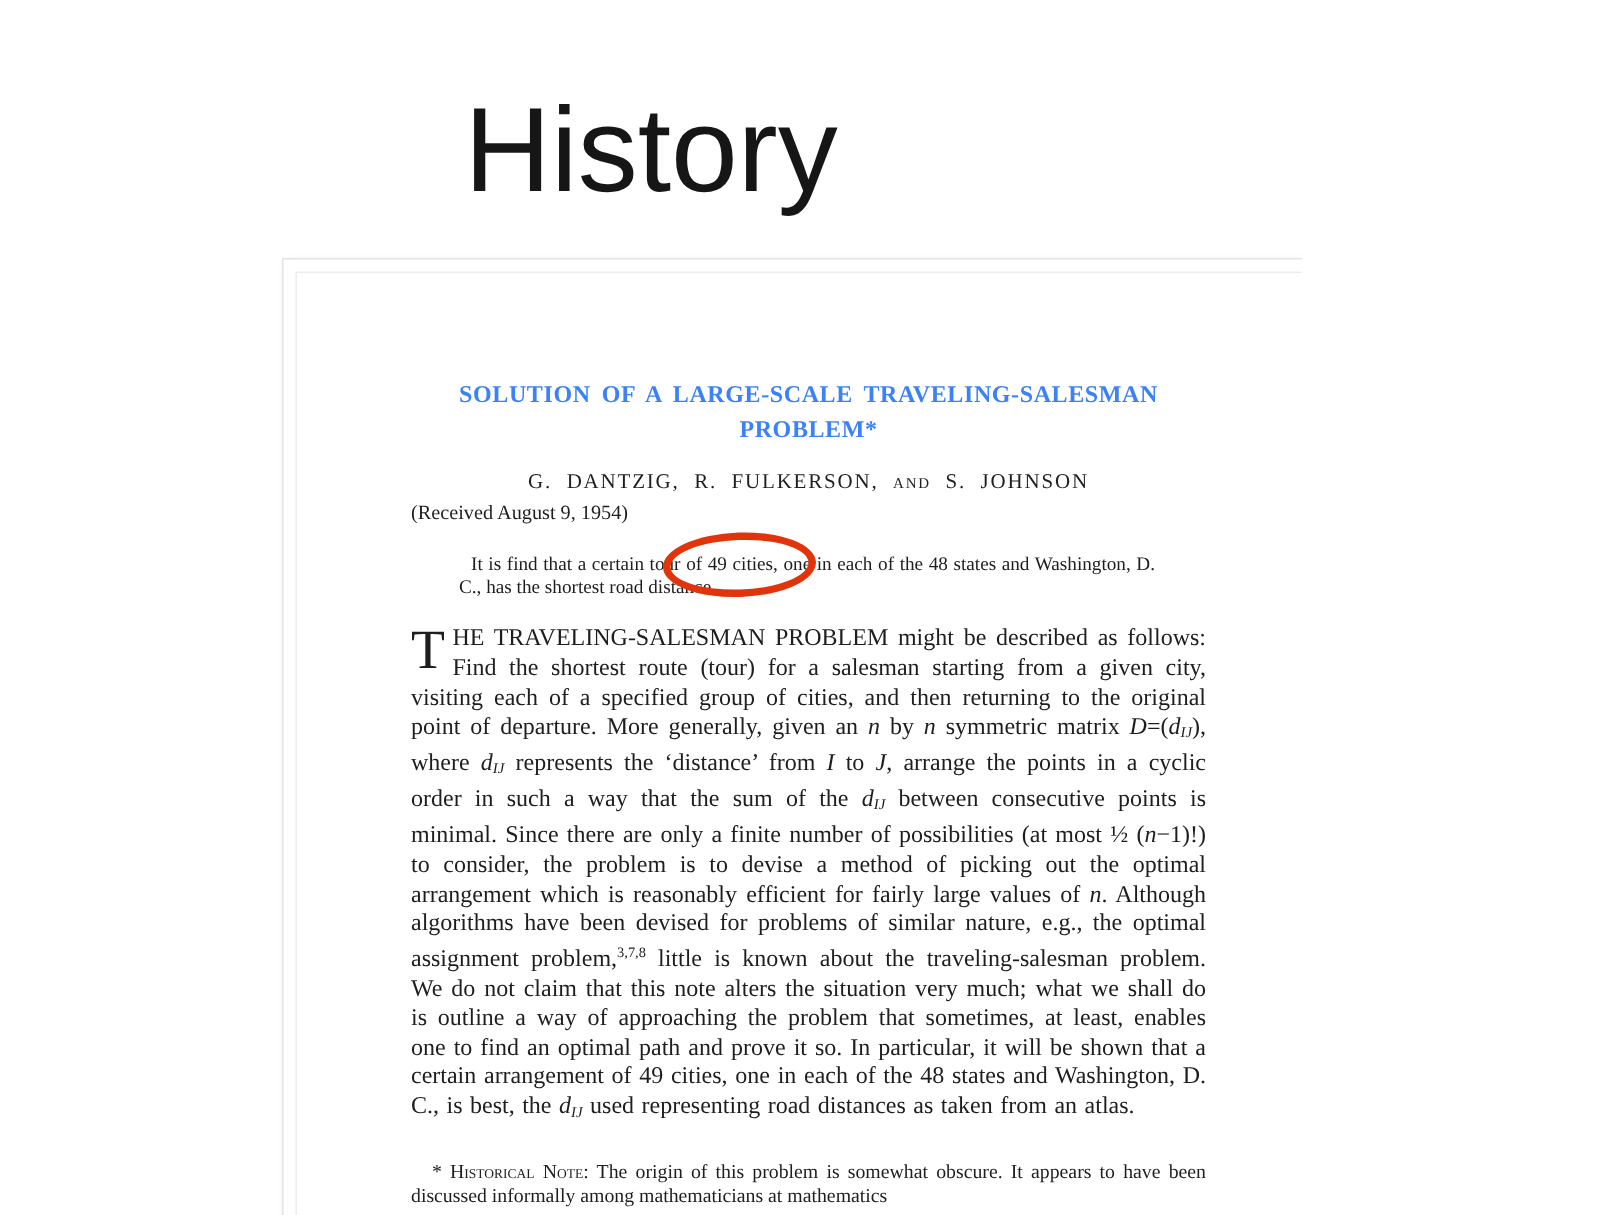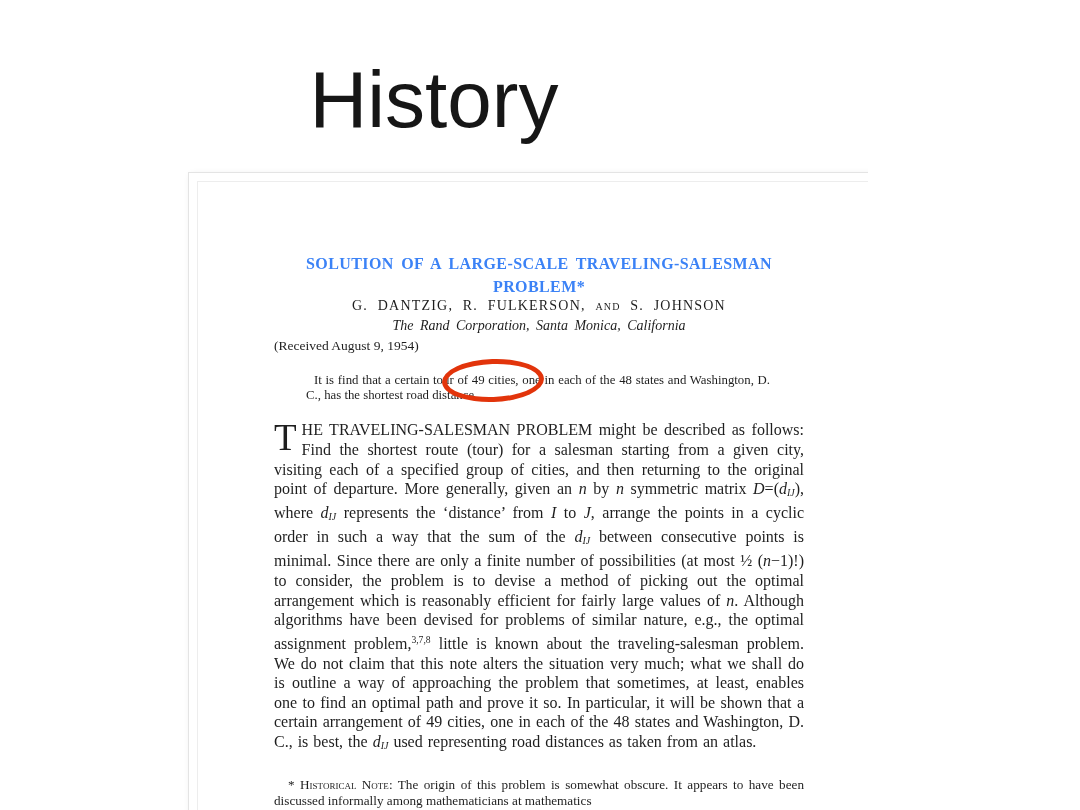--- a/index.html
+++ b/index.html
@@ -52,20 +52,21 @@
   .paper-title{
     text-align:center;
     font-weight:bold;
     font-size:16px;
     line-height:1.45;
     letter-spacing:0.4px;
     word-spacing:3px;
     color:#3b82f6;
   }
   .paper-authors{
+    margin-top:16px;
     text-align:center;
     font-size:14px;
     letter-spacing:1.2px;
     word-spacing:5px;
   }
   .paper-affiliation{
     margin-top:4px;
     text-align:center;
     font-style:italic;
     font-size:14px;
@@ -128,21 +129,20 @@
   <div class="paper-card">
     <div class="paper-scan">
       <div class="paper-content">
 
         <div class="paper-title">
           <div>SOLUTION OF A LARGE-SCALE TRAVELING-SALESMAN</div>
           <div>PROBLEM*</div>
         </div>
 
         <div class="paper-authors"><span>G. DANTZIG, R. FULKERSON, </span><span class="seg-sc">and</span><span> S. JOHNSON</span></div>
-        <div class="paper-affiliation">The Rand Corporation, Santa Monica, California</div>
         <div class="paper-received">(Received August 9, 1954)</div>
 
         <p class="paper-abstract"><span>It is find that a certain tour </span><span class="seg-circled">of 49 cities,</span><span> one in each of the 48 states and Washington, D. C., has the shortest road distance.</span></p>
 
         <p class="paper-body"><span class="dropcap">T</span><span><span>HE TRAVELING-SALESMAN PROBLEM might be described as follows:  Find the shortest route (tour) for a salesman starting from a given city, visiting each of a specified group of cities, and then returning to the original point of departure.  More generally, given an </span><span class="seg-i">n</span><span> by </span><span class="seg-i">n</span><span> symmetric matrix </span><span class="seg-i">D</span><span>=(</span><span class="seg-i">d</span><span class="seg-sub">IJ</span><span>), where </span><span class="seg-i">d</span><span class="seg-sub">IJ</span><span> represents the ‘distance’ from </span><span class="seg-i">I</span><span> to </span><span class="seg-i">J</span><span>, arrange the points in a cyclic order in such a way that the sum of the </span><span class="seg-i">d</span><span class="seg-sub">IJ</span><span> between consecutive points is minimal.  Since there are only a finite number of possibilities (at most ½ (</span><span class="seg-i">n</span><span>−1)!) to consider, the problem is to devise a method of picking out the optimal arrangement which is reasonably efficient for fairly large values of </span><span class="seg-i">n</span><span>.  Although algorithms have been devised for problems of similar nature, e.g., the optimal assignment problem,</span><span class="seg-sup">3,7,8</span><span> little is known about the traveling-salesman problem.  We do not claim that this note alters the situation very much; what we shall do is outline a way of approaching the problem that sometimes, at least, enables one to find an optimal path and prove it so.  In particular, it will be shown that a certain arrangement of 49 cities, one in each of the 48 states and Washington, D. C., is best, the </span><span class="seg-i">d</span><span class="seg-sub">IJ</span><span> used representing road distances as taken from an atlas.</span></span></p>
 
         <p class="paper-footnote"><span>* </span><span class="seg-sc">Historical Note</span><span>:  The origin of this problem is somewhat obscure.  It appears to have been discussed informally among mathematicians at mathematics</span></p>
 
       </div>
     </div>

